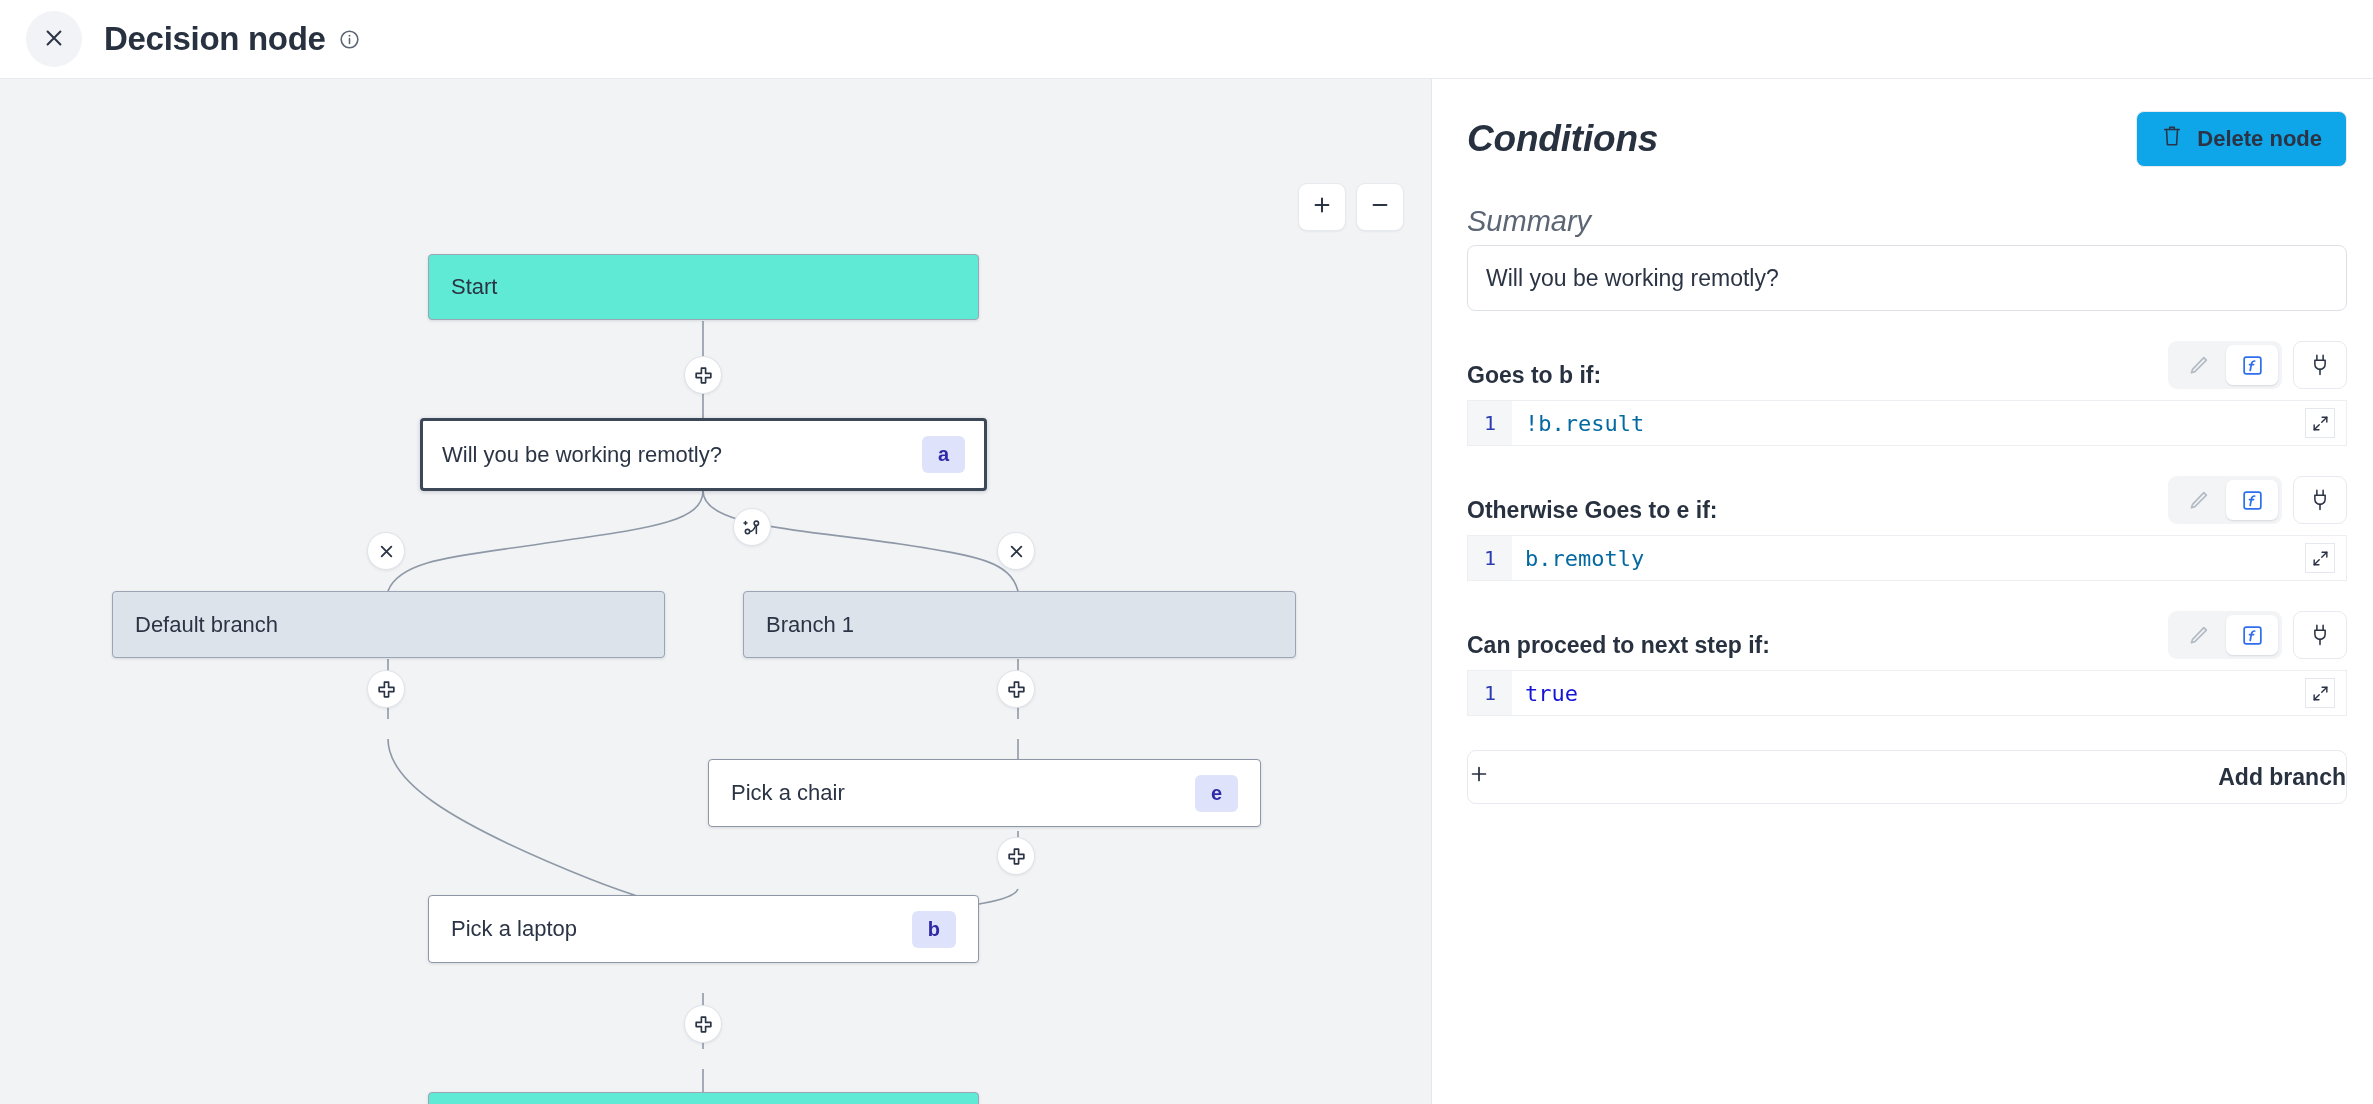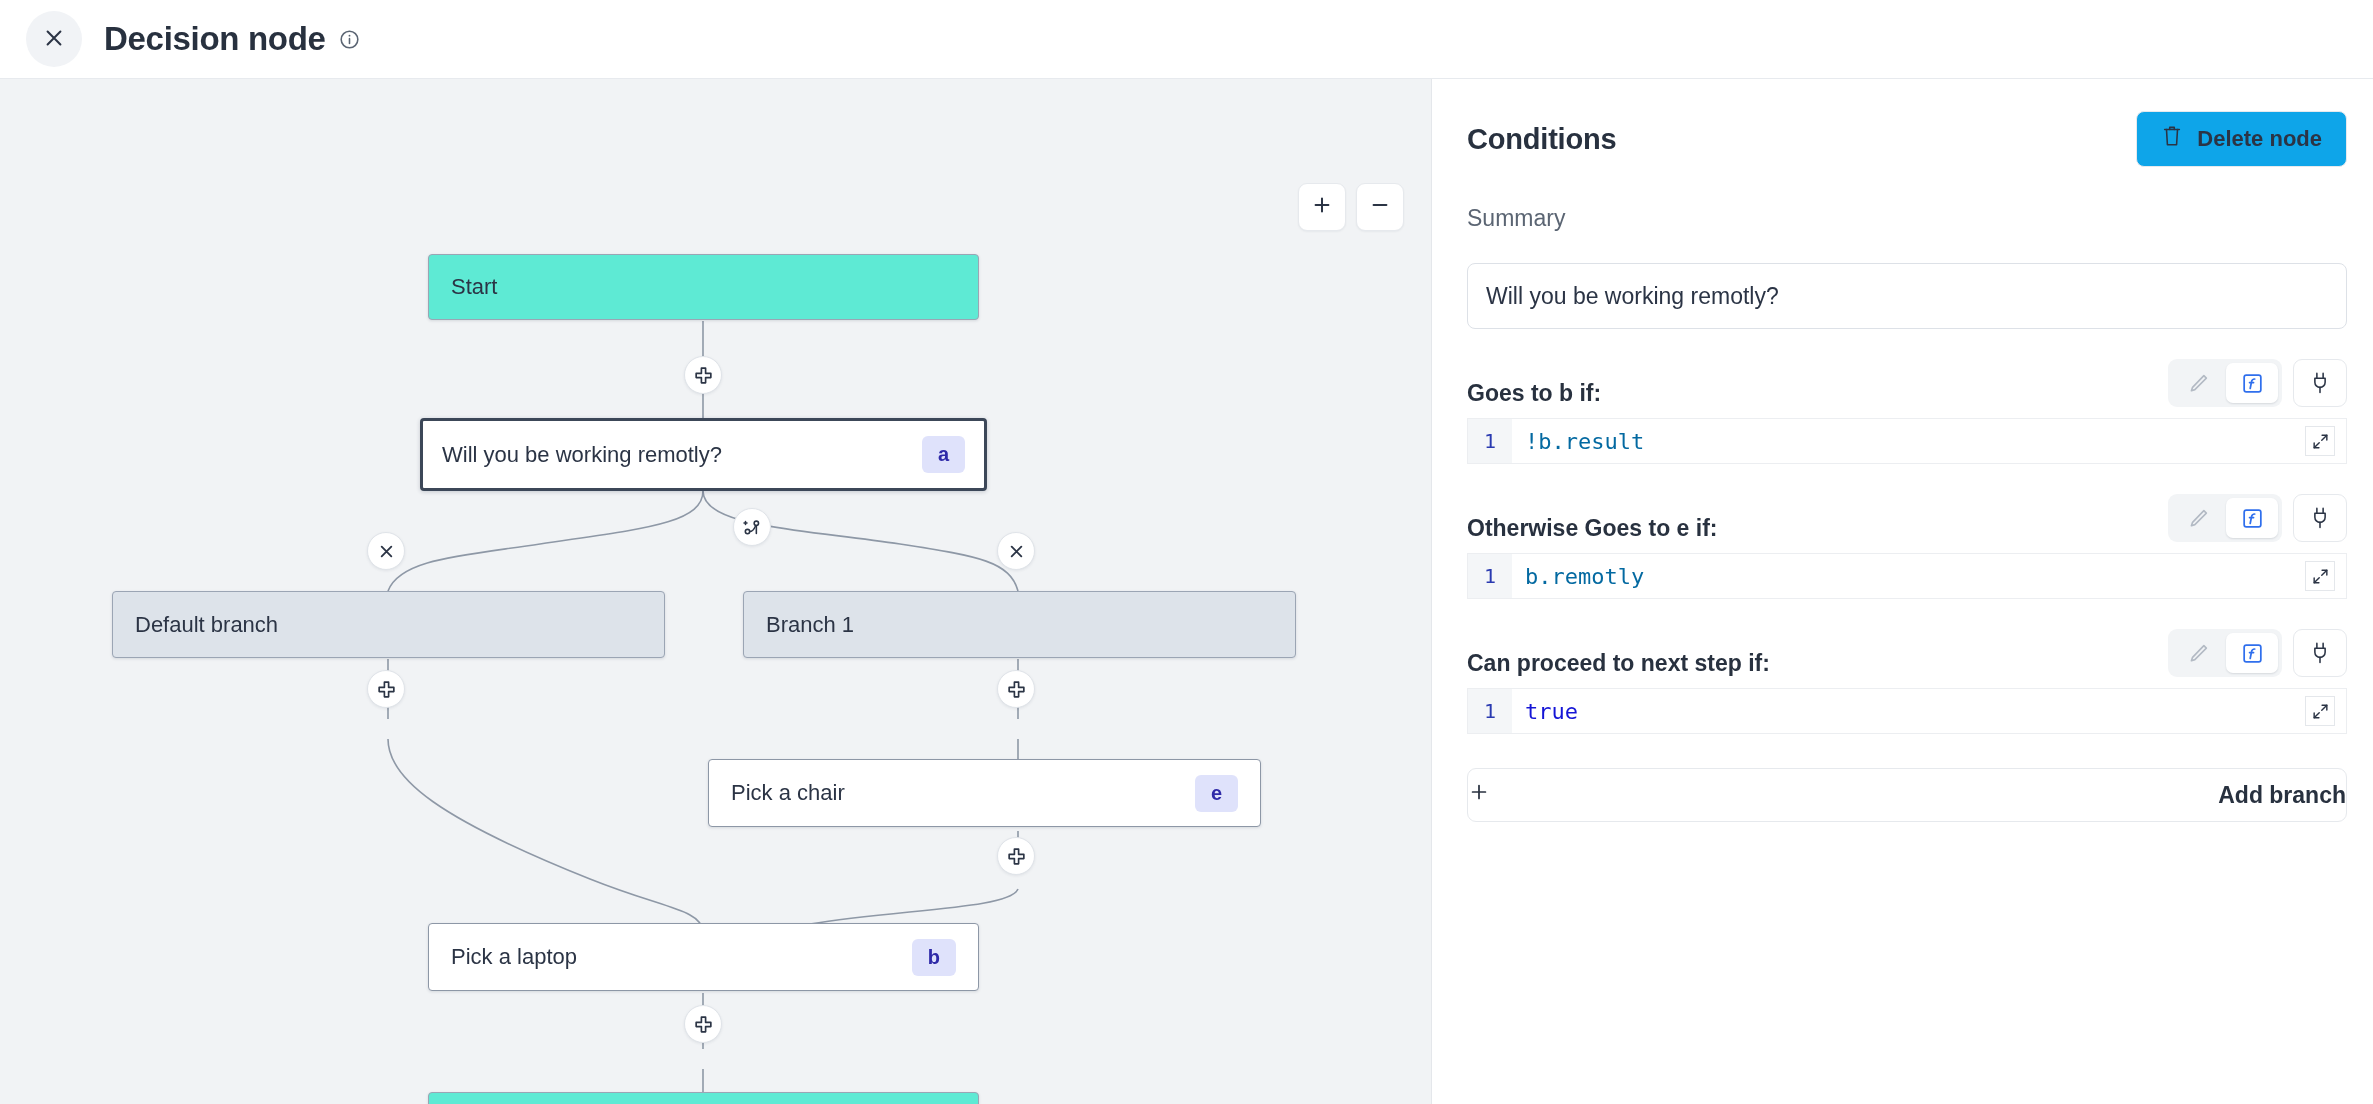--- a/index.html
+++ b/index.html
@@ -140,42 +140,44 @@
     flex: 1;
     background: #ffffff;
     padding: 32px 26px 0 35px;
     overflow: hidden;
   }
   .panel-head {
     display: flex; align-items: center; justify-content: space-between;
     margin-bottom: 38px;
   }
   .panel-title {
-    font-size: 29px; font-weight: bold; color: #28313f;
+    font-size: 37px; font-weight: bold; color: #28313f;
     letter-spacing: -0.2px;
+    font-style: italic;
   }
   .delete-btn {
     display: flex; align-items: center; gap: 14px;
     background: #0ea5e9;
     border: 1px solid #e6e9ed;
     border-radius: 8px;
     padding: 12px 24px;
     font-size: 22px;
     font-weight: bold;
     color: #2b3445;
     cursor: pointer;
     font-family: inherit;
     margin-left: 44px;
   }
   .delete-btn svg { width: 22px; height: 24px; }
 
   .field-label {
-    font-size: 23px;
+    font-size: 29px;
     color: #5b6573;
-    margin-bottom: 31px;
+    margin-bottom: 7px;
+    font-style: italic;
   }
   .summary-input {
     width: 100%;
     height: 66px;
     border: 1px solid #dde1e7;
     border-radius: 8px;
     padding: 0 18px;
     font-size: 23px;
     color: #2b3445;
     font-family: inherit;
@@ -364,21 +366,21 @@
 
     <div class="node branch" style="left:743px; top:512px; width:553px; height:67px;">
       <span class="label">Branch 1</span>
     </div>
 
     <div class="node step" style="left:708px; top:680px; width:553px; height:68px;">
       <span class="label">Pick a chair</span>
       <span class="badge">e</span>
     </div>
 
-    <div class="node step" style="left:428px; top:844px; width:551px; height:68px;">
+    <div class="node step" style="left:428px; top:816px; width:551px; height:68px;">
       <span class="label">Pick a laptop</span>
       <span class="badge">b</span>
     </div>
 
     <div class="node terminal" style="left:428px; top:1013px; width:551px; height:66px;">
       
     </div>
 
     <div class="handle" style="left:684px; top:277px;">
       <span>

